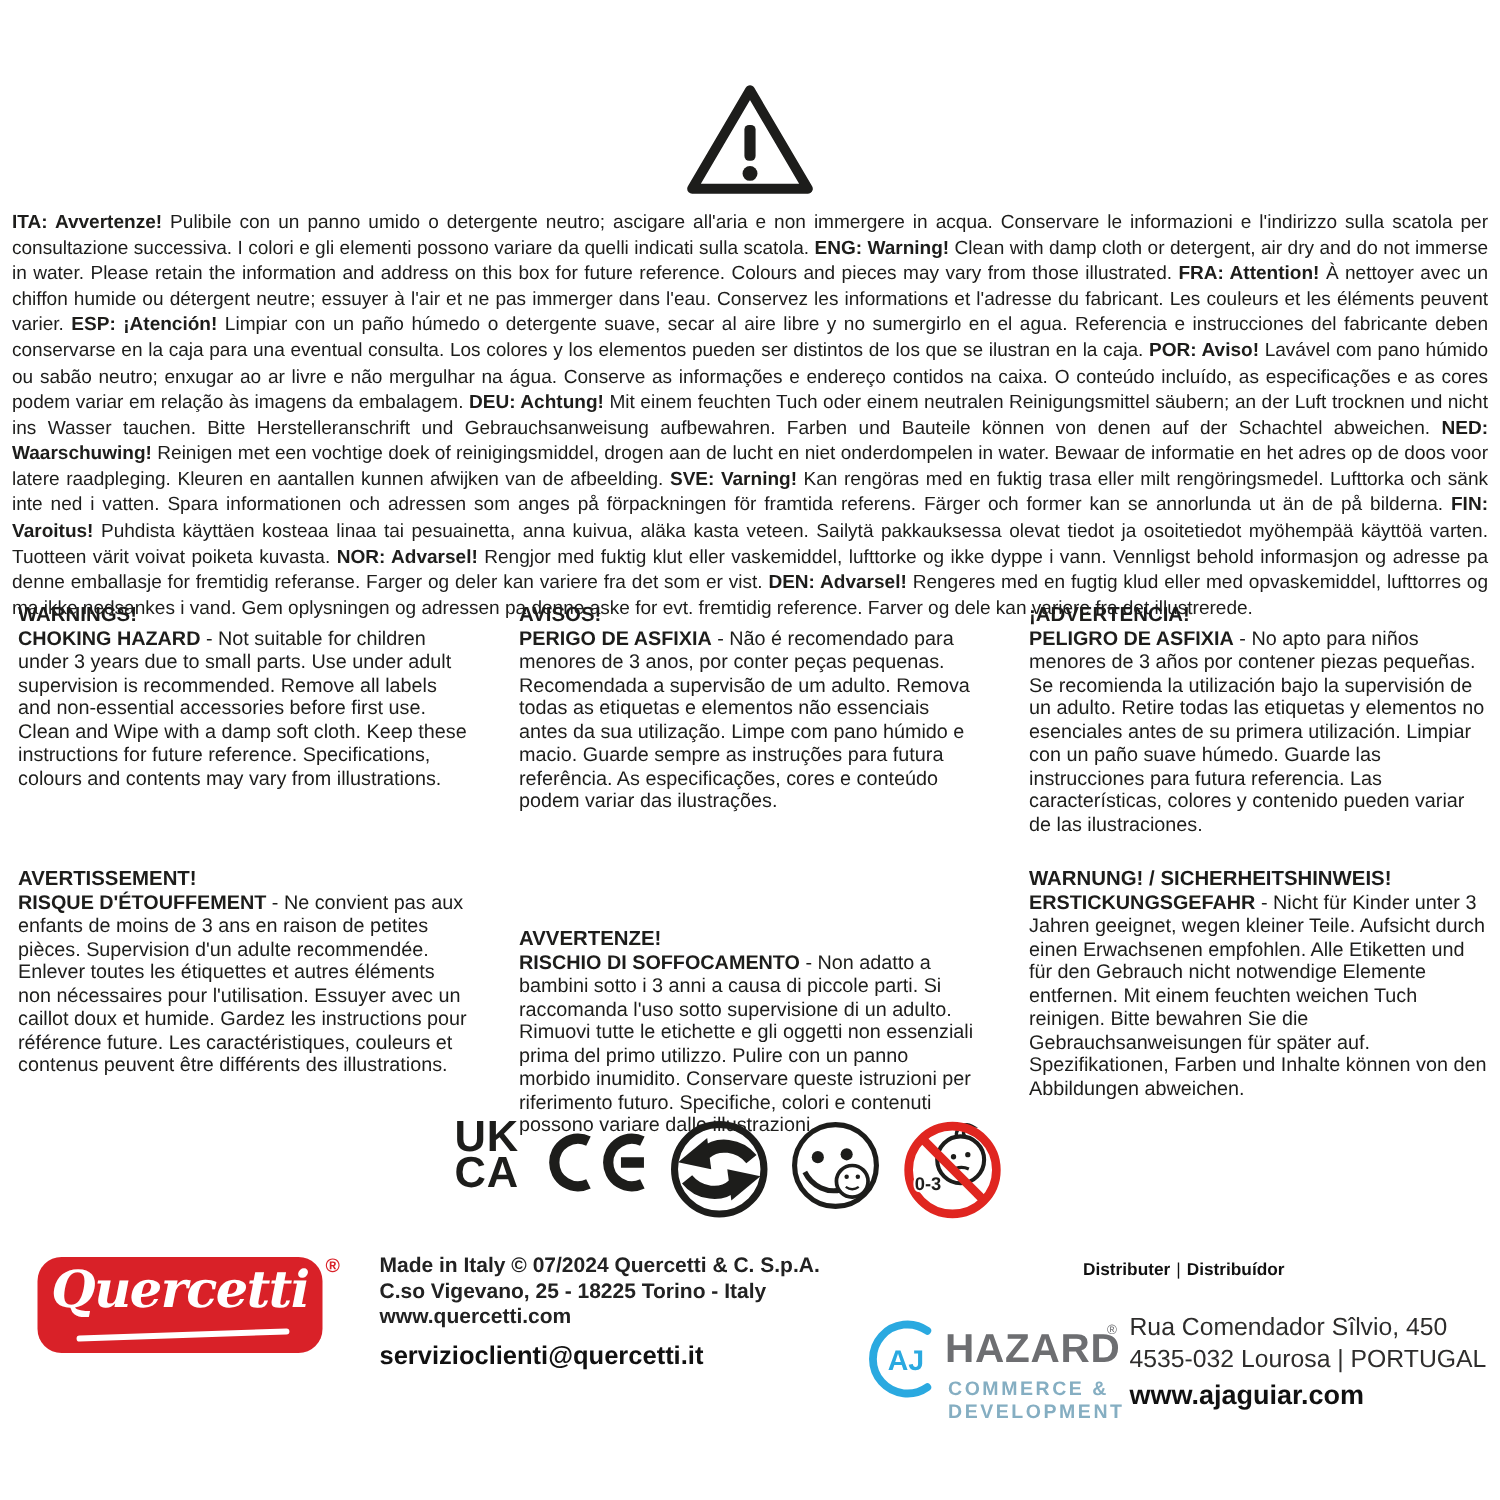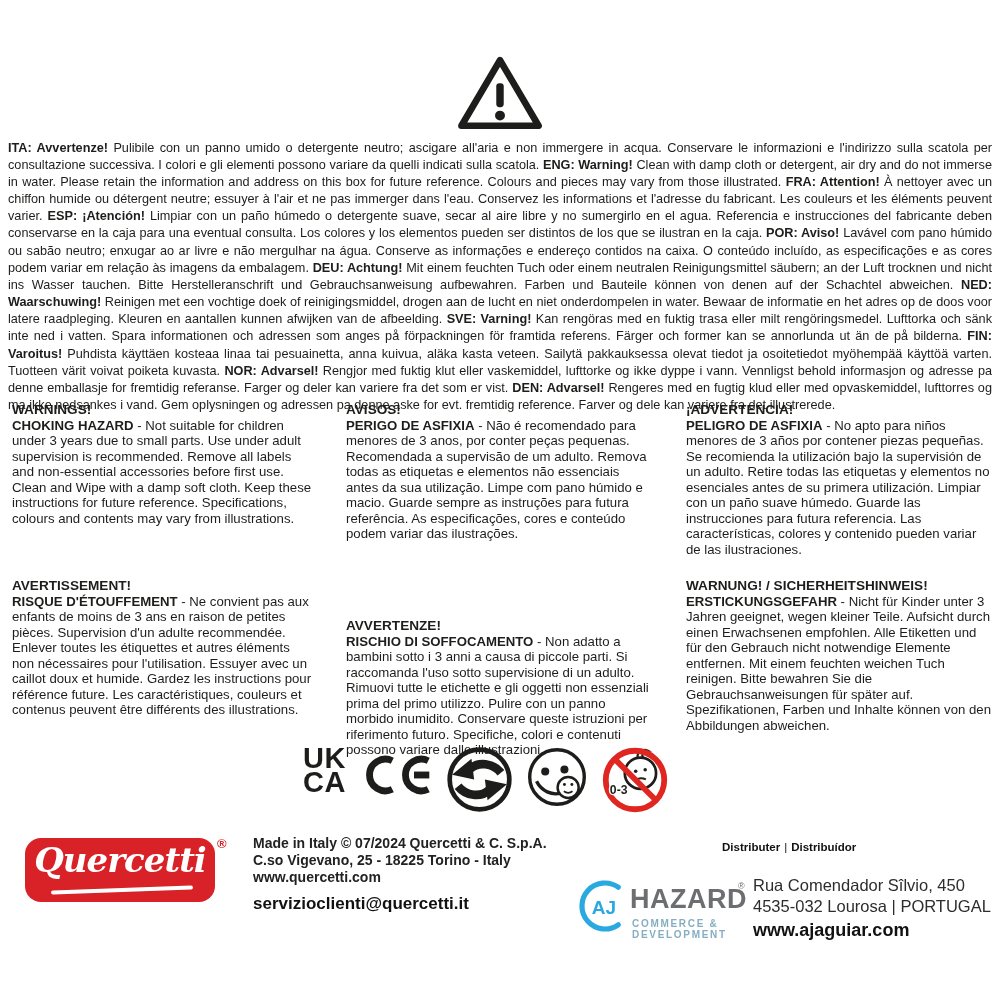--- a/index.html
+++ b/index.html
@@ -39,21 +39,21 @@
   .madeby .l{font-size:14px;line-height:17px;font-weight:bold;color:#222;}
   .madeby .email{font-size:17px;font-weight:bold;margin-top:8px;color:#111;}
   .madeby .fab{font-size:16px;margin-top:8px;color:#222;}
 
   
   .distlabel{position:absolute;left:722px;top:841px;font-size:11.5px;font-weight:bold;color:#111;}
   .distlabel .sep{font-weight:normal;padding:0 4px;}
   .ajlogo{position:absolute;left:578px;top:879px;width:180px;height:58px;}
   .ajname{position:absolute;left:52px;top:5px;font-size:27px;font-weight:bold;color:#6d6e71;letter-spacing:0.5px;}
   .ajreg{position:absolute;left:160px;top:2px;font-size:9px;color:#6d6e71;}
-  .ajsub{position:absolute;left:54px;top:39px;font-size:10px;font-weight:bold;
+  .ajsub{position:absolute;left:54px;top:39px;font-size:13px;font-weight:bold;
          letter-spacing:1.7px;color:#85aec2;}
   .ajaddr{position:absolute;left:753px;top:875px;font-size:16.5px;line-height:21px;color:#2e2d2c;}
   .ajaddr .www{font-size:18px;font-weight:bold;color:#111;margin-top:3px;}
 </style>
 </head>
 <body>
 
 <div class="page">
 
   <div class="tri">

